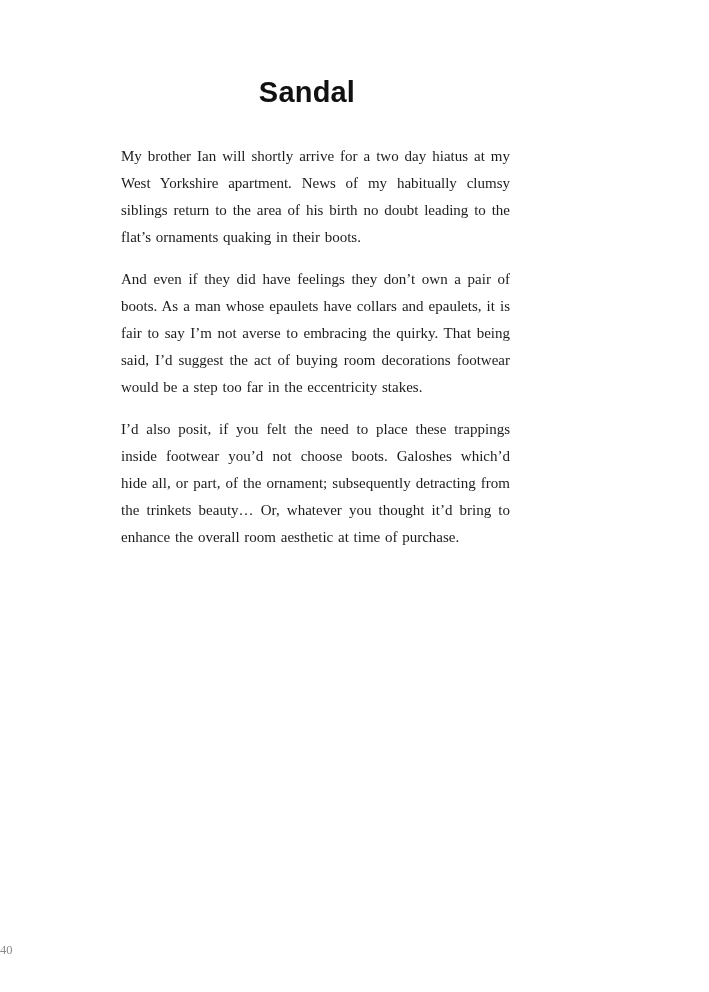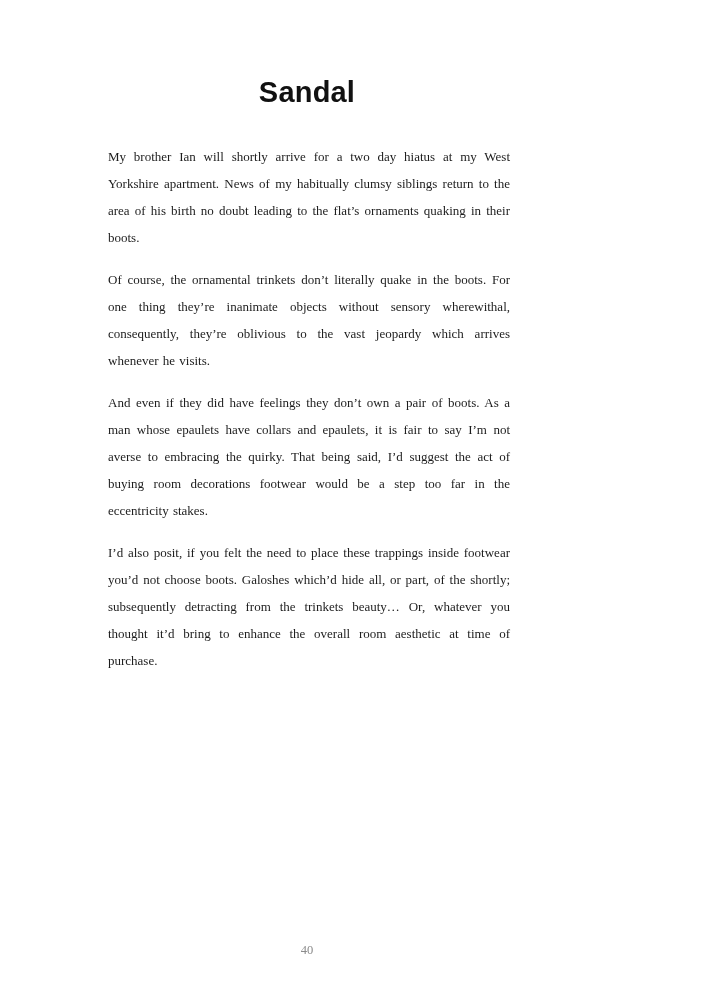--- a/index.html
+++ b/index.html
@@ -24,44 +24,43 @@
   .title {
     font-family: "Liberation Sans", "DejaVu Sans", sans-serif;
     font-weight: 700;
     font-size: 29px;
     text-align: center;
     margin: 0 0 34px 0;
     color: #111111;
     letter-spacing: 0.2px;
   }
   .body-text p {
-    font-size: 13px;
+    font-size: 15px;
     line-height: 27px;
     text-align: justify;
     text-justify: inter-word;
-    margin: 0 0 15px 4px;
+    margin: 0 0 15px 17px;
     word-spacing: 1px;
   }
   .page-number {
     position: absolute;
     bottom: 34px;
     left: 0;
     right: 0;
-    text-align: center;
+    text-align: left;
     font-size: 12.5px;
     color: #8a8a8a;
   }
 </style>
 </head>
 <body>
 
 <div class="page">
   <div class="content">
     <h1 class="title">Sandal</h1>
     <div class="body-text">
       <p>My brother Ian will shortly arrive for a two day hiatus at my West Yorkshire apartment. News of my habitually clumsy siblings return to the area of his birth no doubt leading to the flat’s ornaments quaking in their boots.</p>
-      <p>Of course, the ornamental trinkets don’t literally quake in the boots. For one thing they’re inanimate objects without sensory wherewithal, consequently, they’re oblivious to the vast jeopardy which arrives whenever he visits.</p>
       <p>And even if they did have feelings they don’t own a pair of boots. As a man whose epaulets have collars and epaulets, it is fair to say I’m not averse to embracing the quirky. That being said, I’d suggest the act of buying room decorations footwear would be a step too far in the eccentricity stakes.</p>
-      <p>I’d also posit, if you felt the need to place these trappings inside footwear you’d not choose boots. Galoshes which’d hide all, or part, of the shortly; subsequently detracting from the trinkets beauty… Or, whatever you thought it’d bring to enhance the overall room aesthetic at time of purchase.</p>
+      <p>I’d also posit, if you felt the need to place these trappings inside footwear you’d not choose boots. Galoshes which’d hide all, or part, of the ornament; subsequently detracting from the trinkets beauty… Or, whatever you thought it’d bring to enhance the overall room aesthetic at time of purchase.</p>
     </div>
   </div>
   <div class="page-number">40</div>
 </div>
 
 </body></html>

